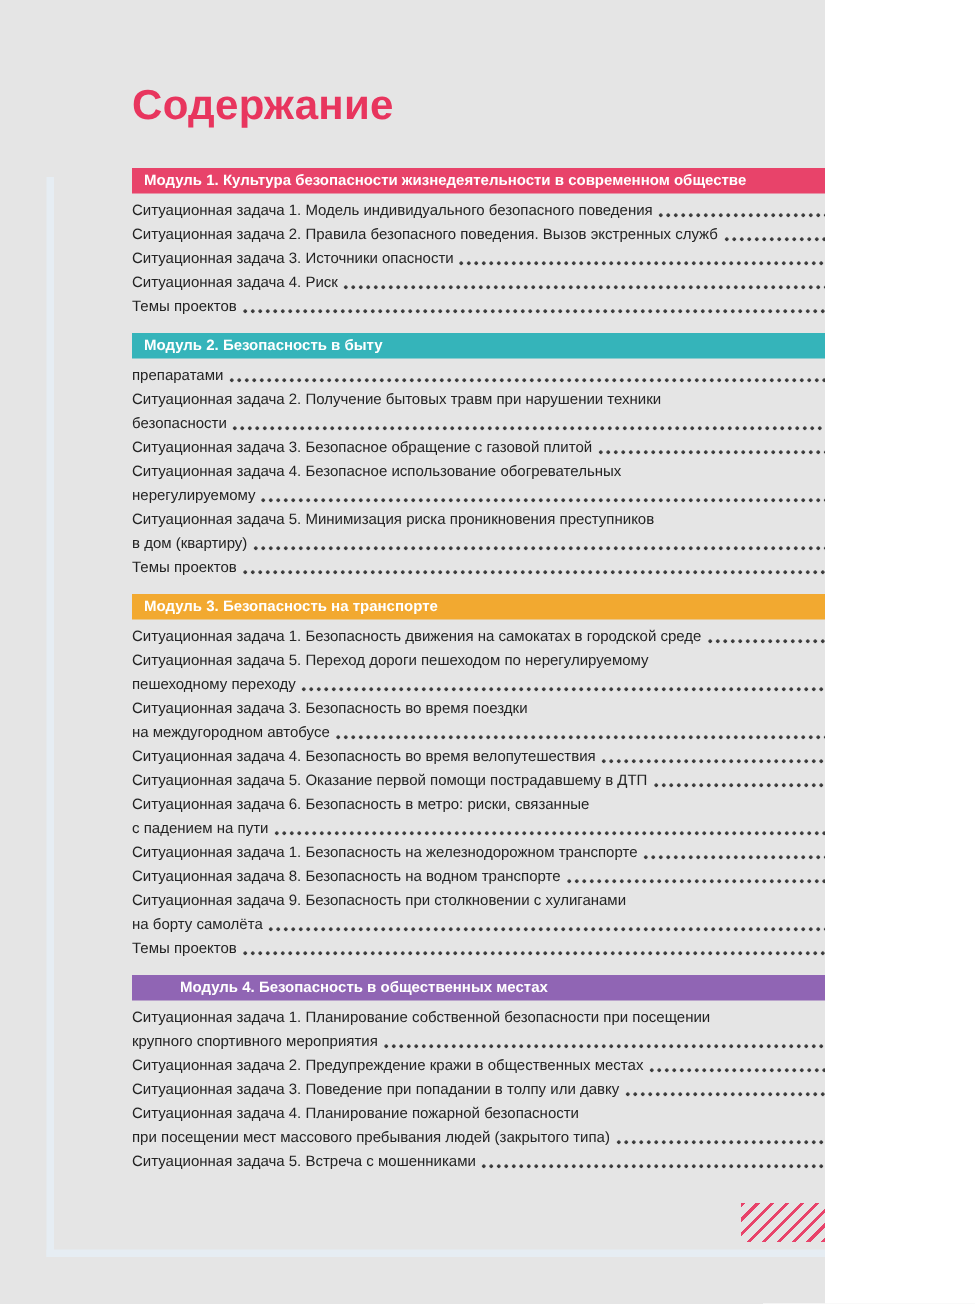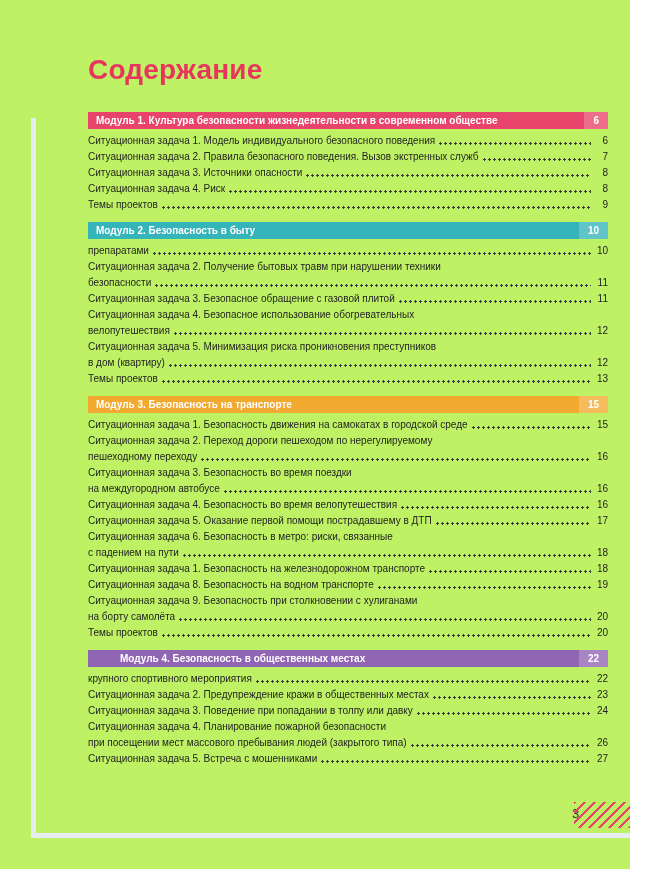--- a/index.html
+++ b/index.html
@@ -1,17 +1,17 @@
 <!DOCTYPE html>
 <html><head>
 <meta charset="utf-8">
 <style>
   html,body{margin:0;padding:0;background:#ffffff;}
   .page{
-    position:relative;width:630px;height:869px;background:#bef264;
+    position:relative;width:550px;height:869px;background:#e5e5e5;
     font-family:"Liberation Sans",sans-serif;color:#232323;overflow:hidden;
   }
   .frame-left{position:absolute;left:31px;top:118px;width:5px;height:720px;}
   .frame-bottom{position:absolute;left:31px;top:833px;right:0;height:5px;}
   .content{position:absolute;left:88px;top:54px;width:520px;}
   .title{font-size:28px;font-weight:bold;margin:0 0 26px 0;letter-spacing:.2px;}
   .module-section{margin-bottom:9px;}
   .module-bar{
     display:flex;align-items:flex-end;justify-content:space-between;
     color:#fff;font-weight:bold;font-size:10px;line-height:17px;margin-bottom:4px;
@@ -107,21 +107,21 @@
               <span class="txt">Ситуационная задача 3. Безопасное обращение с газовой плитой</span>
               <span class="leader"></span>
               <span class="pg">11</span>
             </div>
           </div>
           <div class="entry">
             <div class="line">
               <span class="txt">Ситуационная задача 4. Безопасное использование обогревательных</span>
             </div>
             <div class="line">
-              <span class="txt">велопутешествия</span>
+              <span class="txt">нерегулируемому</span>
               <span class="leader"></span>
               <span class="pg">12</span>
             </div>
           </div>
           <div class="entry">
             <div class="line">
               <span class="txt">Ситуационная задача 5. Минимизация риска проникновения преступников</span>
             </div>
             <div class="line">
               <span class="txt">в дом (квартиру)</span>
@@ -144,21 +144,21 @@
           </div>
           <div class="entry">
             <div class="line">
               <span class="txt">Ситуационная задача 1. Безопасность движения на самокатах в городской среде</span>
               <span class="leader"></span>
               <span class="pg">15</span>
             </div>
           </div>
           <div class="entry">
             <div class="line">
-              <span class="txt">Ситуационная задача 2. Переход дороги пешеходом по нерегулируемому</span>
+              <span class="txt">Ситуационная задача 5. Переход дороги пешеходом по нерегулируемому</span>
             </div>
             <div class="line">
               <span class="txt">пешеходному переходу</span>
               <span class="leader"></span>
               <span class="pg">16</span>
             </div>
           </div>
           <div class="entry">
             <div class="line">
               <span class="txt">Ситуационная задача 3. Безопасность во время поездки</span>
@@ -225,20 +225,23 @@
             </div>
           </div>
         </section>
         <section class="module-section">
           <div class="module-bar" style="background: rgb(144, 101, 180); padding-left: 24px;">
             <span class="module-title">Модуль 4. Безопасность в общественных местах</span>
             <span class="module-page">22</span>
           </div>
           <div class="entry">
             <div class="line">
+              <span class="txt">Ситуационная задача 1. Планирование собственной безопасности при посещении</span>
+            </div>
+            <div class="line">
               <span class="txt">крупного спортивного мероприятия</span>
               <span class="leader"></span>
               <span class="pg">22</span>
             </div>
           </div>
           <div class="entry">
             <div class="line">
               <span class="txt">Ситуационная задача 2. Предупреждение кражи в общественных местах</span>
               <span class="leader"></span>
               <span class="pg">23</span>

